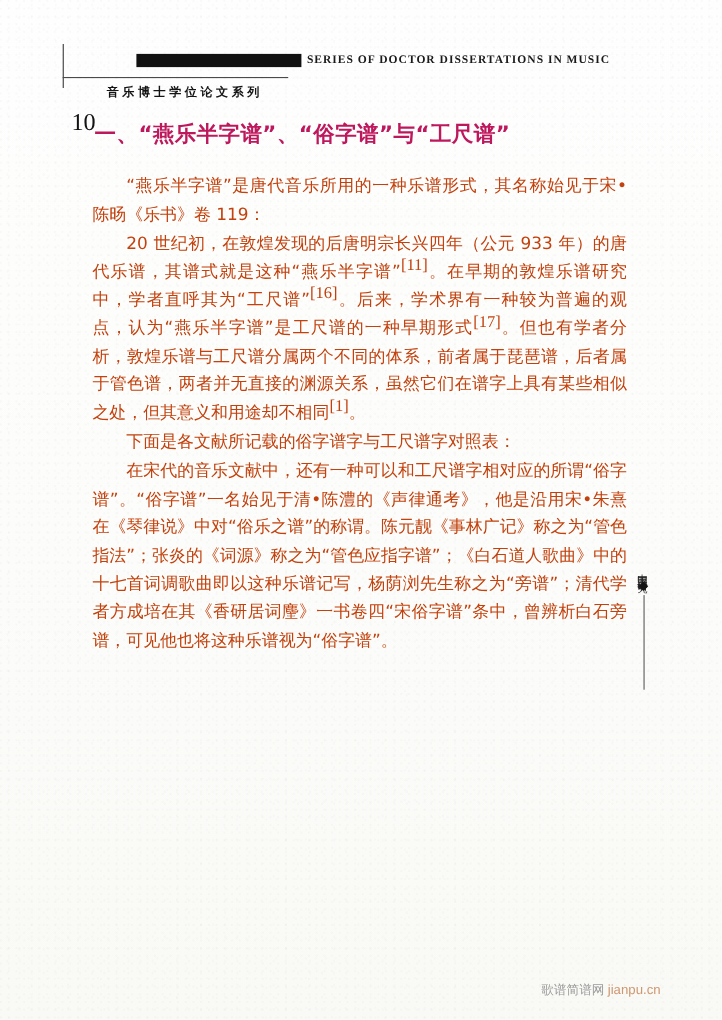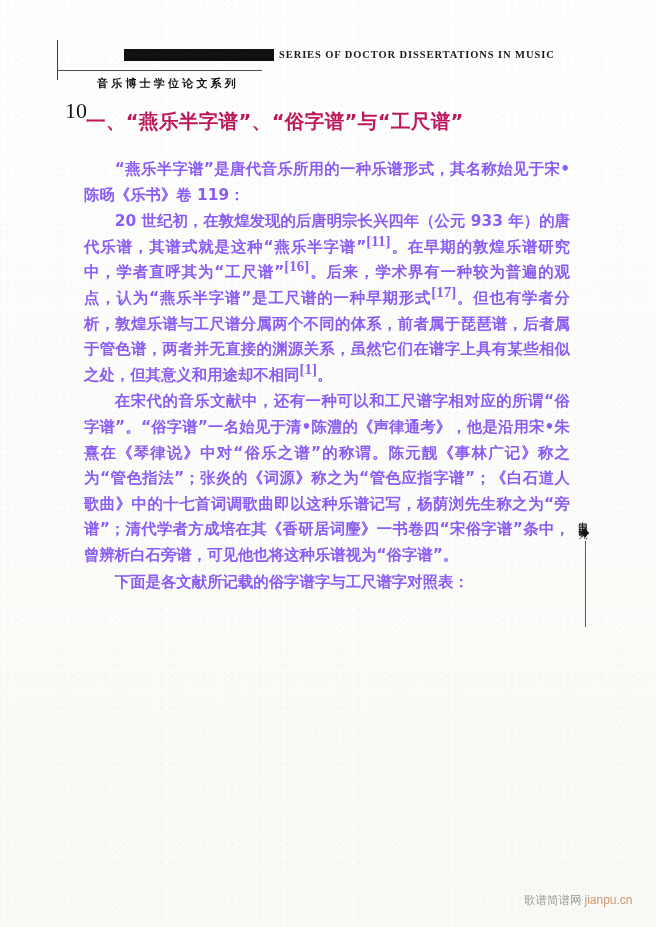--- a/index.html
+++ b/index.html
@@ -111,23 +111,23 @@
     white-space: nowrap;
   }
 
   p.para {
     margin: 0 0 1px 0;
     font-size: 15.4px;
     line-height: 25.6px;
     text-align: justify;
     text-justify: inter-ideograph;
     text-indent: 2em;
-    color: #8b5cf6;
-    font-family: "DejaVu Sans", "Liberation Sans", sans-serif;
-    font-weight: 700;
+    color: #c2410c;
+    font-family: "DejaVu Sans", "Liberation Sans", sans-serif;
+    font-weight: 400;
   }
 
   
   .quote {
     margin: 6px 0 8px 0;
     padding-left: 26px;
     padding-right: 8px;
     font-size: 13.6px;
     line-height: 23.4px;
     text-align: justify;
@@ -172,21 +172,21 @@
   .sidebar-rule {
     width: 1px;
     height: 86px;
     background: #5a5a5a;
     margin: 0 auto;
   }
 
   
   .watermark {
     position: absolute;
-    left: 524px;
+    left: 492px;
     top: 893px;
     font-size: 12px;
     white-space: nowrap;
     opacity: 0.88;
   }
   .watermark .wm-cn {
     color: #8d8d8d;
     font-family: "DejaVu Sans", "Liberation Sans", sans-serif;
     font-size: 11.5px;
   }
@@ -214,23 +214,23 @@
 <div class="content">
 
   <h1 class="section-title">一、“燕乐半字谱”、“俗字谱”与“工尺谱”</h1>
 
   <p class="para">“燕乐半字谱”是唐代音乐所用的一种乐谱形式，其名称始见于宋•陈旸《乐书》卷 119：</p>
 
 
 
   <p class="para"><span>20 世纪初，在敦煌发现的后唐明宗长兴四年（公元 933 年）的唐代乐谱，其谱式就是这种“燕乐半字谱”</span><sup class="fn">[11]</sup><span>。在早期的敦煌乐谱研究中，学者直呼其为“工尺谱”</span><sup class="fn">[16]</sup><span>。后来，学术界有一种较为普遍的观点，认为“燕乐半字谱”是工尺谱的一种早期形式</span><sup class="fn">[17]</sup><span>。但也有学者分析，敦煌乐谱与工尺谱分属两个不同的体系，前者属于琵琶谱，后者属于管色谱，两者并无直接的渊源关系，虽然它们在谱字上具有某些相似之处，但其意义和用途却不相同</span><sup class="fn">[1]</sup><span>。</span></p>
 
+  <p class="para">下面是各文献所记载的俗字谱字与工尺谱字对照表：</p>
+
   <p class="para">在宋代的音乐文献中，还有一种可以和工尺谱字相对应的所谓“俗字谱”。“俗字谱”一名始见于清•陈澧的《声律通考》，他是沿用宋•朱熹在《琴律说》中对“俗乐之谱”的称谓。陈元靓《事林广记》称之为“管色指法”；张炎的《词源》称之为“管色应指字谱”；《白石道人歌曲》中的十七首词调歌曲即以这种乐谱记写，杨荫浏先生称之为“旁谱”；清代学者方成培在其《香研居词麈》一书卷四“宋俗字谱”条中，曾辨析白石旁谱，可见他也将这种乐谱视为“俗字谱”。</p>
-
-  <p class="para">下面是各文献所记载的俗字谱字与工尺谱字对照表：</p>
 
 </div>
 
 <div class="sidebar-run">
   <div class="sidebar-run-text">中国工尺谱研究</div>
   <div class="sidebar-diamond"></div>
   <div class="sidebar-rule"></div>
 </div>
 
 <div class="watermark">

